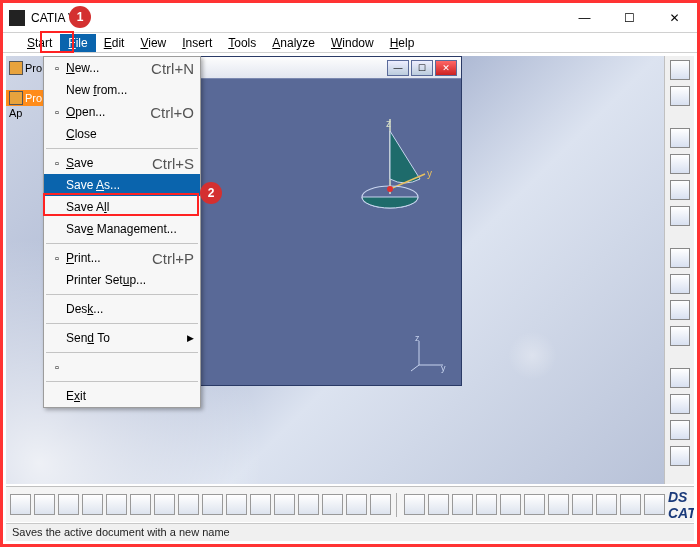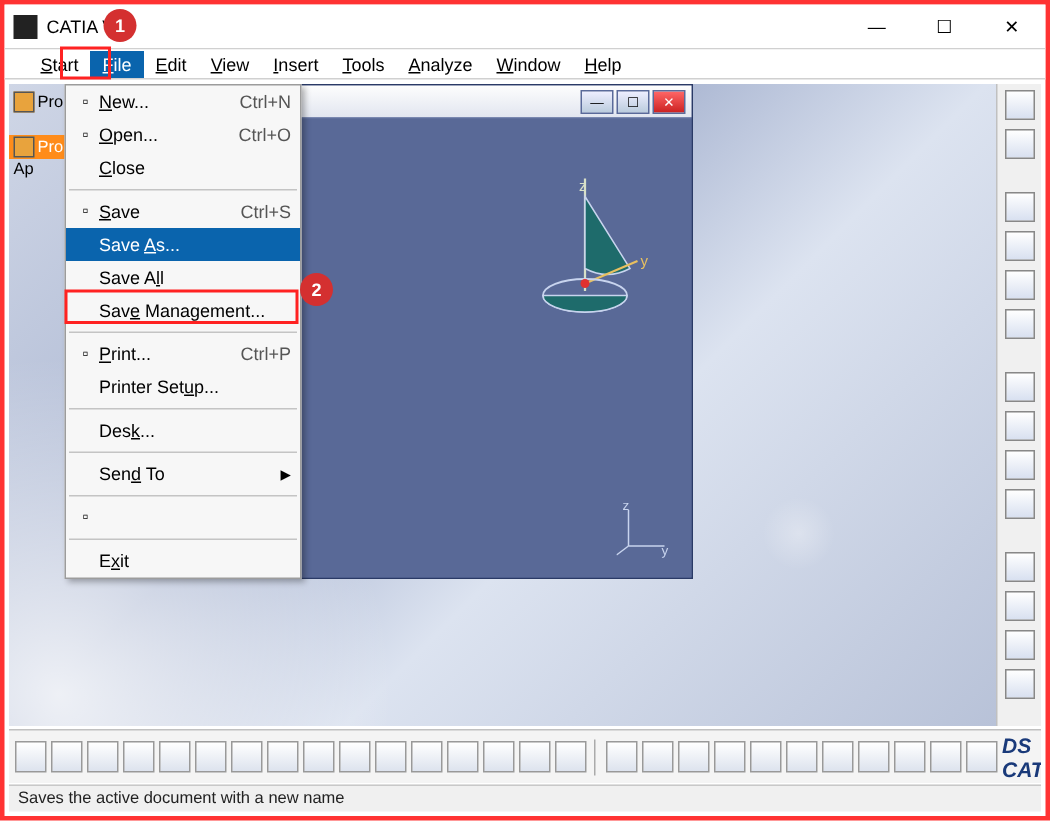--- a/index.html
+++ b/index.html
@@ -38,21 +38,21 @@
   .shape svg { overflow: visible; }
   .axis-tri { position:absolute; right:10px; bottom:10px; color:#c8d4ee; font-size:10px;}
 
   
   .dropdown { position:absolute; left:37px; top:0; width:158px; background:#f7f7f7; border:1px solid #9c9c9c; box-shadow:2px 2px 4px rgba(0,0,0,0.3); font-size:12px; z-index:20;}
   .dropdown .row { display:flex; align-items:center; height:22px; padding:0 6px 0 4px; position:relative;}
   .dropdown .row.highlight { background:#0a64ad; color:#fff; }
   .dropdown .row .ic { width:18px; text-align:center; font-size:11px; }
   .dropdown .row .lbl { flex:1; }
   .dropdown .row .lbl .ul { text-decoration: underline; }
-  .dropdown .row .accel { font-size:12px; color:#555;margin-left:23px; }
+  .dropdown .row .accel { font-size:15px; color:#555;margin-left:23px; }
   .dropdown .sep { height:1px; background:#c4c4c4; margin:3px 2px; }
   .dropdown .arrow { position:absolute; right:6px; font-size:9px;}
 
   
   .callout-box { position:absolute; border:2px solid #ff2222; pointer-events:none; z-index:30;}
   .callout-num { position:absolute; width:22px;height:22px;border-radius:50%;background:#d43030;color:#fff;font-size:12px;font-weight:bold;display:flex;align-items:center;justify-content:center;z-index:31;}
 
   
   .right-tb { position:absolute; top:53px; right:3px; bottom:60px; width:30px; background:#f0f0f0; border-left:1px solid #c0c0c0; display:flex; flex-direction:column; align-items:center; padding-top:4px; gap:6px;}
   .right-tb .tb-ic { width:20px;height:20px; border:1px solid #888; background:linear-gradient(#fff,#d8e0f0);}
@@ -138,20 +138,24 @@
     </div>
   </div>
 
   <div class="dropdown" id="file-menu">
       <div class="row">
         <span class="ic">▫</span>
         <span class="lbl"><span class="ul">N</span>ew...</span>
         <span class="accel">Ctrl+N</span>
       </div>
       <div class="row">
+        <span class="ic"></span>
+        <span class="lbl">New <span class="ul">f</span>rom...</span>
+      </div>
+      <div class="row">
         <span class="ic">▫</span>
         <span class="lbl"><span class="ul">O</span>pen...</span>
         <span class="accel">Ctrl+O</span>
       </div>
       <div class="row">
         <span class="ic"></span>
         <span class="lbl"><span class="ul">C</span>lose</span>
       </div>
       <div class="sep"></div>
       <div class="row">

